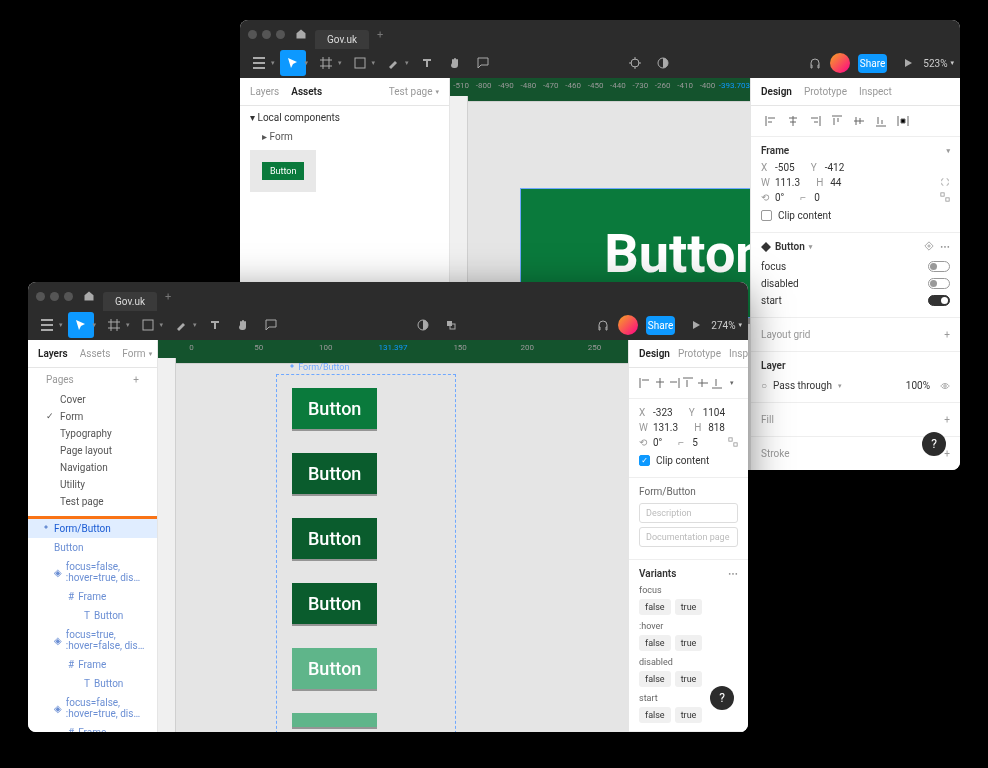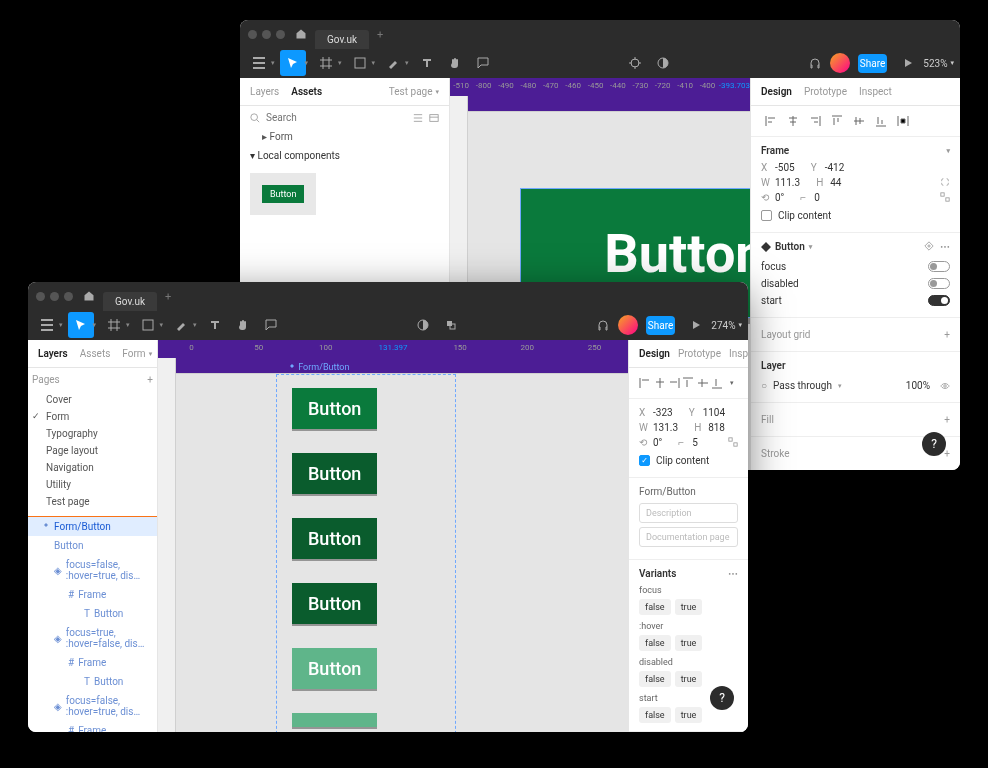--- a/index.html
+++ b/index.html
@@ -17,21 +17,21 @@
 .tool svg{width:12px;height:12px}
 .chev{font-size:7px;color:#888;margin-left:-3px;margin-right:3px}
 .spacer{flex:1}
 .avatar{width:20px;height:20px;border-radius:50%;background:linear-gradient(135deg,#f5a623,#f08)}
 .share-btn{background:#0d99ff;color:#fff;font-size:10px;padding:4px 2px;border-radius:4px;margin:16px 6px}
 .zoom{color:#ccc;font-size:10px;display:flex;align-items:center;gap:3px}
 .body{display:flex;height:calc(100% - 58px);position:relative}
 .panel{width:210px;background:#fff;border-right:1px solid #e5e5e5;font-size:10px;color:#333;overflow:hidden}
 .panel.right{border-right:none;border-left:1px solid #e5e5e5;width:210px}
 .canvas{flex:1;background:#e5e5e5;position:relative;overflow:hidden}
-.ruler-h{position:absolute;top:0;left:0;right:0;height:34px;background:#4c1d95;border-bottom:1px solid #d0d0d0;display:flex;font-size:8px;color:#999}
+.ruler-h{position:absolute;top:0;left:0;right:0;height:24px;background:#14532d;border-bottom:1px solid #d0d0d0;display:flex;font-size:8px;color:#999}
 .ruler-v{position:absolute;top:18px;left:0;bottom:0;width:18px;background:#f0f0f0;border-right:1px solid #d0d0d0}
 .tick{flex:1;text-align:center;padding-top:3px;position:relative}
 .tick.sel{color:#0d99ff}
 .tabs{display:flex;gap:12px;padding:8px 10px;border-bottom:1px solid #e5e5e5}
 .tabs span{color:#999;cursor:pointer}
 .tabs span.active{color:#222;font-weight:600}
 .search{display:flex;align-items:center;padding:6px 10px;gap:6px;color:#999}
 .search input{border:none;outline:none;font-size:10px;flex:1}
 .section{padding:8px 10px;border-bottom:1px solid #eee}
 .section-h{font-size:10px;font-weight:600;color:#333;display:flex;align-items:center;justify-content:space-between;margin-bottom:6px}
@@ -51,21 +51,21 @@
 .align-btn{width:20px;height:18px;display:flex;align-items:center;justify-content:center;color:#666}
 .align-btn svg{width:12px;height:12px}
 .big-btn{position:absolute;background:#0a7a3c;color:#fff;font-weight:700;display:flex;align-items:center;justify-content:center;border:1px solid #6fa8ff}
 .sel-box{position:absolute;border:1px dashed #6fa8ff}
 .sel-label{position:absolute;color:#6fa8ff;font-size:9px}
 .tree-item{padding:4px 6px 4px 26px;font-size:10px;color:#555;display:flex;align-items:center;gap:4px}
 .tree-item.l2{padding-left:40px}
 .tree-item.l3{padding-left:56px}
 .tree-item.sel{background:#e0edff;color:#1a5bd4}
 .tree-item.blue{color:#6b8fd4}
-.pages{padding:6px 4px;border-bottom:1px solid #f97316}
+.pages{padding:6px 18px;border-bottom:3px solid #f97316}
 .pages-h{display:flex;justify-content:space-between;align-items:center;font-size:10px;color:#999;margin-bottom:6px}
 .page-item{padding:3px 2px 3px 14px;font-size:10px;color:#555;position:relative}
 .page-item.active::before{content:"✓";position:absolute;left:0;font-size:9px}
 .g-btn{background:#0a7a3c;color:#fff;font-size:18px;font-weight:500;padding:10px 16px;display:inline-block;box-shadow:0 2px 0 rgba(0,0,0,.35)}
 .g-btn.dark{background:#0a5c2d}
 .g-btn.light{background:#5fb58a}
 .inp-box{border:1px solid #ddd;border-radius:3px;padding:4px 6px;font-size:9px;color:#bbb;margin-bottom:4px}
 .checkbox{width:11px;height:11px;border:1px solid #999;border-radius:2px;display:inline-flex;align-items:center;justify-content:center;font-size:8px}
 .checkbox.checked{background:#0d99ff;border-color:#0d99ff;color:#fff}
 .help-fab{position:absolute;width:24px;height:24px;border-radius:50%;background:#2c2c2c;color:#fff;display:flex;align-items:center;justify-content:center;font-size:12px}
@@ -170,50 +170,36 @@
   <div class="body">
     <div class="panel">
       <div class="tabs">
         <span>Layers</span>
         <span class="active">Assets</span>
         <span style="margin-left:auto;display:flex;align-items:center;gap:3px">
             <span>Test page</span>
             <span style="font-size:7px">▾</span>
           </span>
       </div>
-      <div class="search">
-        <svg width="10" height="10" viewBox="0 0 12 12" fill="none" stroke="#999">
-            <circle cx="5" cy="5" r="4"></circle>
-            <path d="M8 8l3 3"></path>
-          </svg>
-        <input placeholder="Search" style="">
-        <svg width="10" height="10" viewBox="0 0 12 12" fill="none" stroke="#999">
-            <path d="M1 2h10M1 6h10M1 10h10"></path>
-          </svg>
-        <svg width="10" height="10" viewBox="0 0 12 12" fill="none" stroke="#999">
-            <rect x="1" y="2" width="10" height="8"></rect>
-            <path d="M1 5h10"></path>
-          </svg>
-      </div>
+      <div style="padding:6px 10px;font-size:10px;color:#333">▾ <span>Local components</span></div>
       <div style="padding:2px 10px 2px 22px;font-size:10px;color:#555">▸ <span>Form</span></div>
-      <div style="padding:6px 10px;font-size:10px;color:#333">▾ <span>Local components</span></div>
       <div class="thumb-wrap"><span class="thumb">Button</span></div>
     </div>
     <div class="canvas">
       <div class="ruler-h">
         <div class="tick">-510</div>
           <div class="tick">-800</div>
           <div class="tick">-490</div>
           <div class="tick">-480</div>
           <div class="tick">-470</div>
           <div class="tick">-460</div>
           <div class="tick">-450</div>
           <div class="tick">-440</div>
           <div class="tick">-730</div>
-          <div class="tick">-720</div>
+          <div class="tick">-260</div>
           <div class="tick">-410</div>
           <div class="tick">-400</div>
           <div class="tick sel">-393.703</div>
       </div>
       <div class="ruler-v"></div>
       <div class="big-btn" style="left:70px;top:110px;width:330px;height:130px;font-size:54px;box-shadow:0 6px 0 rgba(0,0,0,.35)">Button</div>
     </div>
     <div class="panel right">
       <div class="tabs">
         <span class="active">Design</span>

